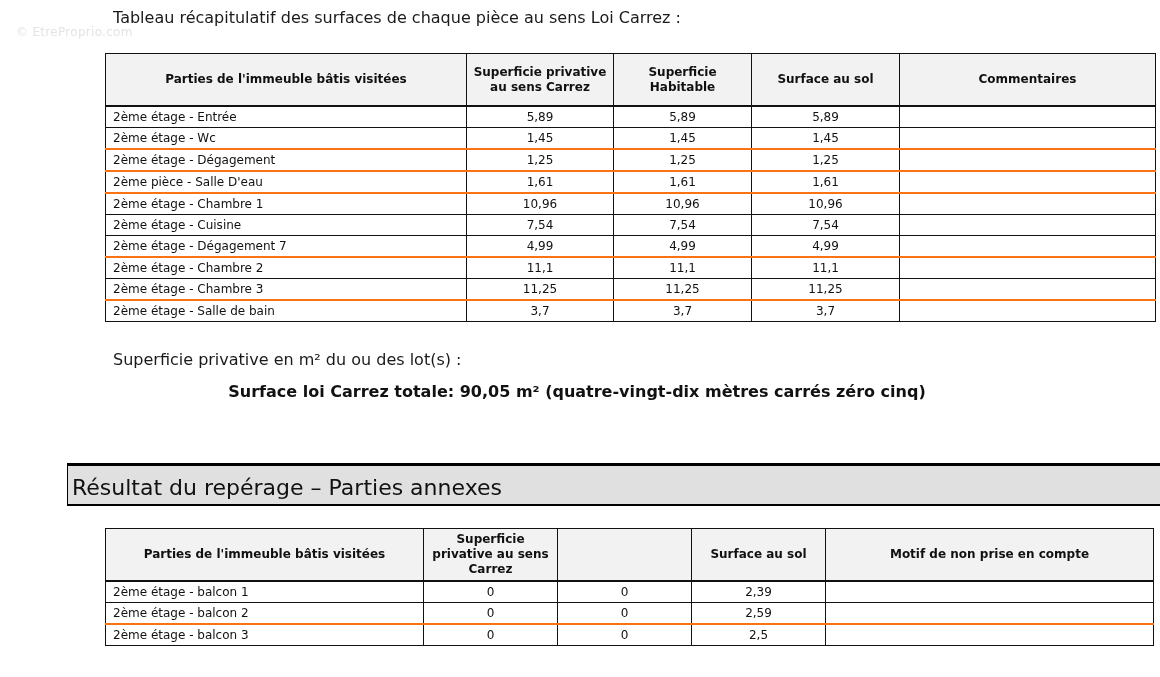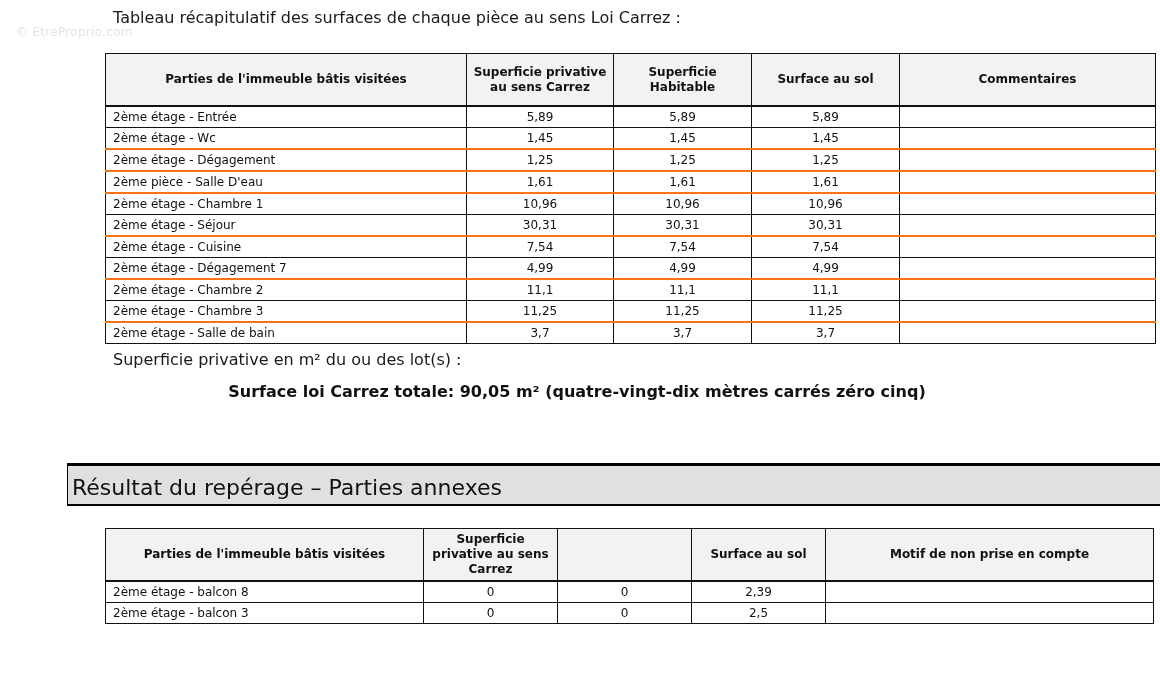--- a/index.html
+++ b/index.html
@@ -103,27 +103,20 @@
       <td class="num">1,61</td>
       <td></td>
     </tr>
     <tr>
       <td>2ème étage - Chambre 1</td>
       <td class="num">10,96</td>
       <td class="num">10,96</td>
       <td class="num">10,96</td>
       <td></td>
     </tr>
-    <tr class="thick">
-      <td>2ème étage - Séjour</td>
-      <td class="num">30,31</td>
-      <td class="num">30,31</td>
-      <td class="num">30,31</td>
-      <td></td>
-    </tr>
     <tr>
       <td>2ème étage - Cuisine</td>
       <td class="num">7,54</td>
       <td class="num">7,54</td>
       <td class="num">7,54</td>
       <td></td>
     </tr>
     <tr class="thick">
       <td>2ème étage - Dégagement 7</td>
       <td class="num">4,99</td>
@@ -177,24 +170,31 @@
     <tr>
       <th>Parties de l'immeuble bâtis visitées</th>
       <th>Superficie privative au sens Carrez</th>
       <th></th>
       <th>Surface au sol</th>
       <th>Motif de non prise en compte</th>
     </tr>
   </thead>
   <tbody>
     <tr>
-      <td>2ème étage - balcon 8</td>
+      <td>2ème étage - balcon 1</td>
       <td class="num">0</td>
       <td class="num">0</td>
       <td class="num">2,39</td>
+      <td></td>
+    </tr>
+    <tr class="thick">
+      <td>2ème étage - balcon 2</td>
+      <td class="num">0</td>
+      <td class="num">0</td>
+      <td class="num">2,59</td>
       <td></td>
     </tr>
     <tr>
       <td>2ème étage - balcon 3</td>
       <td class="num">0</td>
       <td class="num">0</td>
       <td class="num">2,5</td>
       <td></td>
     </tr>
   </tbody>

